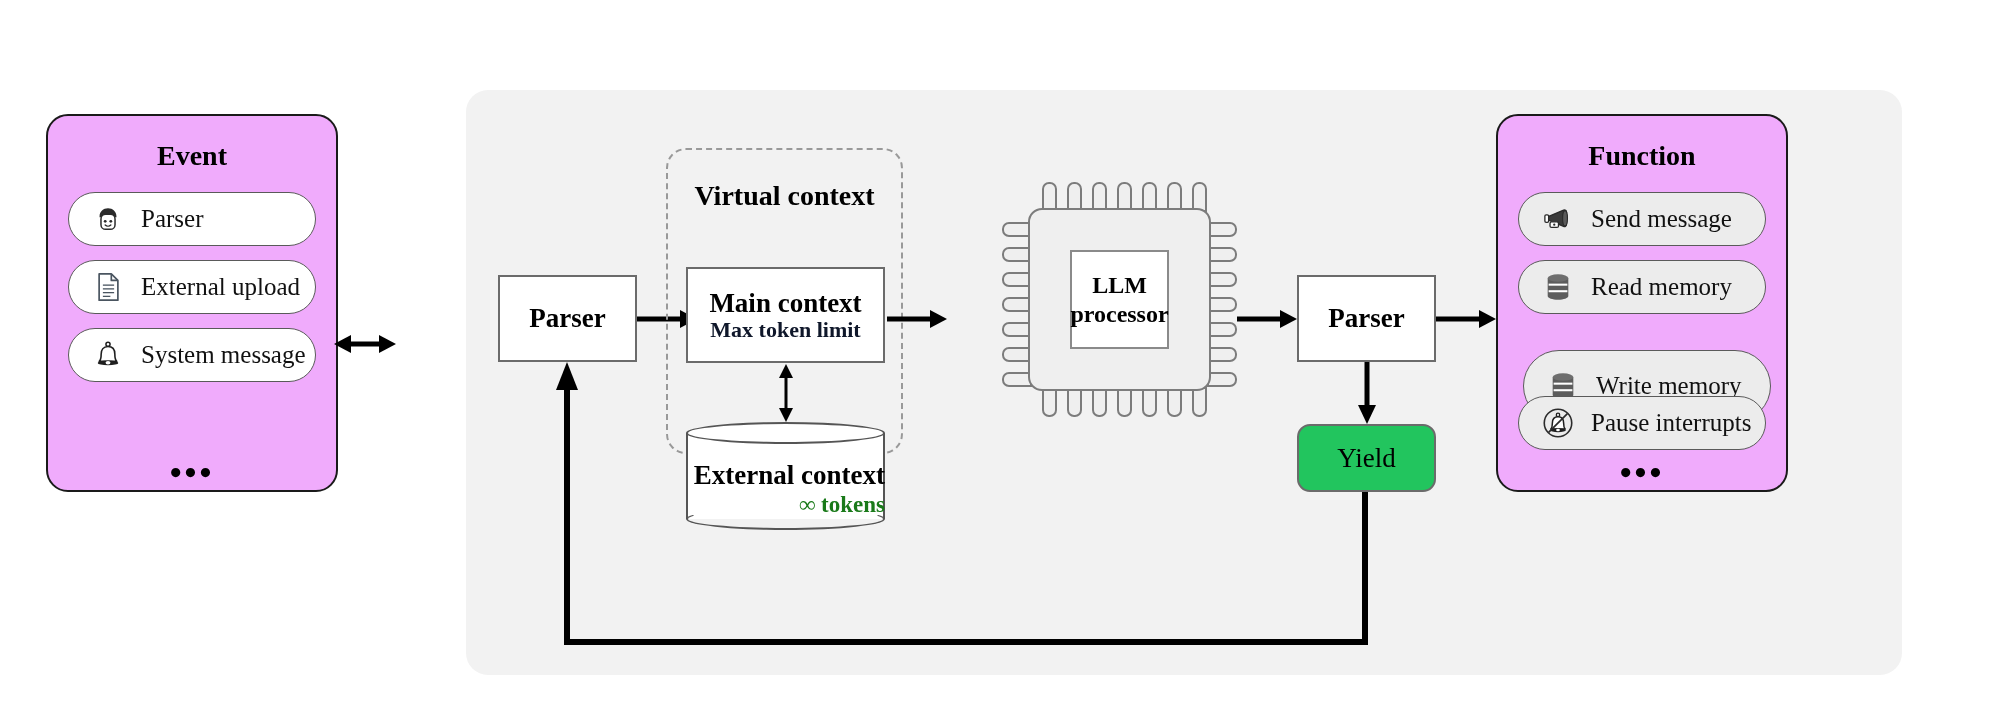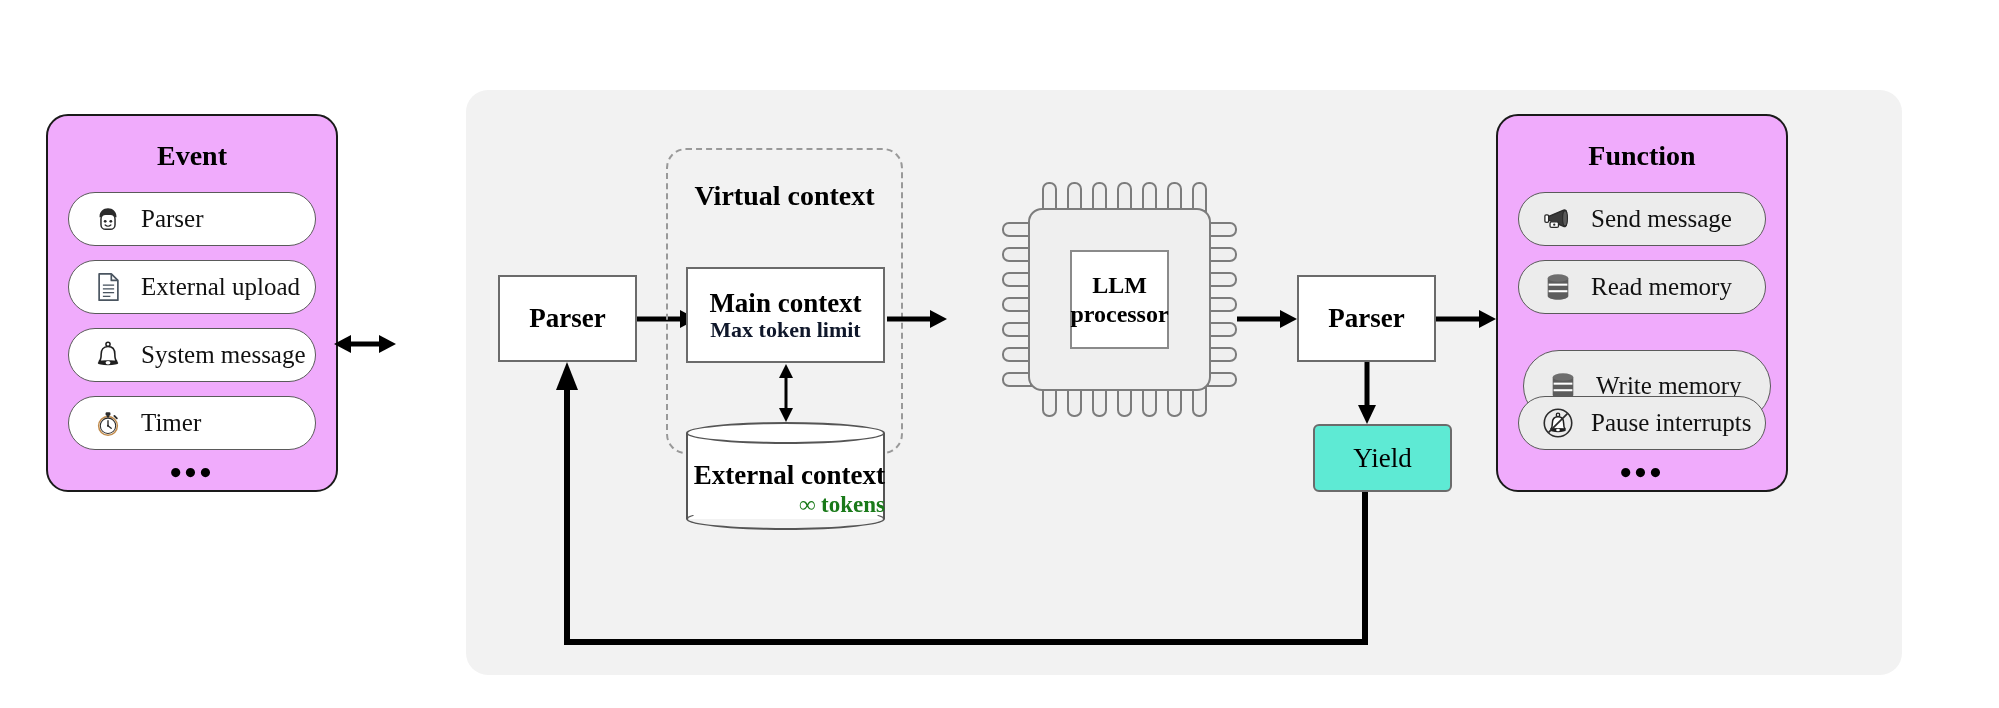--- a/index.html
+++ b/index.html
@@ -22,22 +22,22 @@
   .pill .lbl{font-size:25px;color:#111;margin-left:16px;white-space:nowrap;}
 
   .dots{position:absolute;width:100%;text-align:center;font-size:34px;font-weight:bold;letter-spacing:3px;color:#000;line-height:1;}
 
   
   .rbox{position:absolute;background:#ffffff;border:2.2px solid #6b6b6b;box-sizing:border-box;
         display:flex;align-items:center;justify-content:center;flex-direction:column;}
   .rbox .t1{font-size:27px;font-weight:bold;color:#000;line-height:1.12;}
   .rbox .t2{font-size:22px;font-weight:bold;line-height:1.12;}
 
-  .rrect{position:absolute;background:#5eead4;border:2.2px solid #6b6b6b;border-radius:6px;box-sizing:border-box;
-        display:flex;align-items:center;justify-content:center;margin-left:16px;}
+  .rrect{position:absolute;background:#22c55e;border:2.2px solid #6b6b6b;border-radius:13px;box-sizing:border-box;
+        display:flex;align-items:center;justify-content:center;}
   .rrect .t{font-size:27px;color:#000;}
 
   
   .dashed{position:absolute;border:2px dashed #999;border-radius:20px;box-sizing:border-box;background:transparent;}
 
   
   .cyl{position:absolute;}
   .cyl .body{position:absolute;left:0;right:0;top:11px;bottom:11px;background:#fff;border-left:2.2px solid #555;border-right:2.2px solid #555;box-sizing:border-box;}
   .cyl .cap{position:absolute;left:0;width:100%;height:22px;border:2.2px solid #555;border-radius:50%;box-sizing:border-box;background:#fff;}
   .cyl .cap.top{top:0;}
@@ -105,35 +105,20 @@
         <svg width="30" height="30" viewBox="0 0 32 32">
           <circle cx="16" cy="4.6" r="2.2" fill="none" stroke="#1f1f1f" stroke-width="1.6"></circle>
           <path d="M16 7c5 0 7.3 3.6 7.3 8.2 0 4 .7 6.3 2 7.6H6.7c1.3-1.3 2-3.6 2-7.6C8.7 10.6 11 7 16 7z" fill="#fff" stroke="#1f1f1f" stroke-width="1.7" stroke-linejoin="round"></path>
           <ellipse cx="16" cy="24.4" rx="11" ry="2.6" fill="#1f1f1f"></ellipse>
           <ellipse cx="16" cy="24.2" rx="2.6" ry="1.8" fill="#fff"></ellipse>
         </svg>
       </span>
       <span class="lbl">System message</span>
     </div>
 
-    <div class="pill white" style="left:20px;top:280px;width:248px;height:54px;">
-      <span class="ico">
-        <svg width="30" height="30" viewBox="0 0 32 32">
-          <circle cx="16" cy="19" r="10" fill="#fff" stroke="#c08a4a" stroke-width="1.6"></circle>
-          <circle cx="16" cy="19" r="8.2" fill="none" stroke="#2b2b2b" stroke-width="1.1"></circle>
-          <rect x="13.4" y="4.6" width="5.2" height="3.6" rx="1.2" fill="#2b2b2b"></rect>
-          <rect x="14.8" y="7.6" width="2.4" height="2.6" fill="#2b2b2b"></rect>
-          <path d="M22.8 8.4l2.6 2.6" stroke="#2b2b2b" stroke-width="2" stroke-linecap="round"></path>
-          <path d="M16 19V13.6" stroke="#2b2b2b" stroke-width="1.5" stroke-linecap="round"></path>
-          <path d="M16 19l3.4 2.6" stroke="#2b2b2b" stroke-width="1.5" stroke-linecap="round"></path>
-          <circle cx="16" cy="19" r="1.1" fill="#2b2b2b"></circle>
-        </svg>
-      </span>
-      <span class="lbl">Timer</span>
-    </div>
 
     <div class="dots" style="top:340px;">•••</div>
   </div>
 
   <svg class="arrow" style="left:334px;top:330px;width:62px;height:28px;" viewBox="0 0 62 28">
     <line x1="13" y1="14" x2="49" y2="14" stroke="#000" stroke-width="5"></line>
     <polygon points="0,14 17,5 17,23" fill="#000"></polygon>
     <polygon points="62,14 45,5 45,23" fill="#000"></polygon>
   </svg>
 

